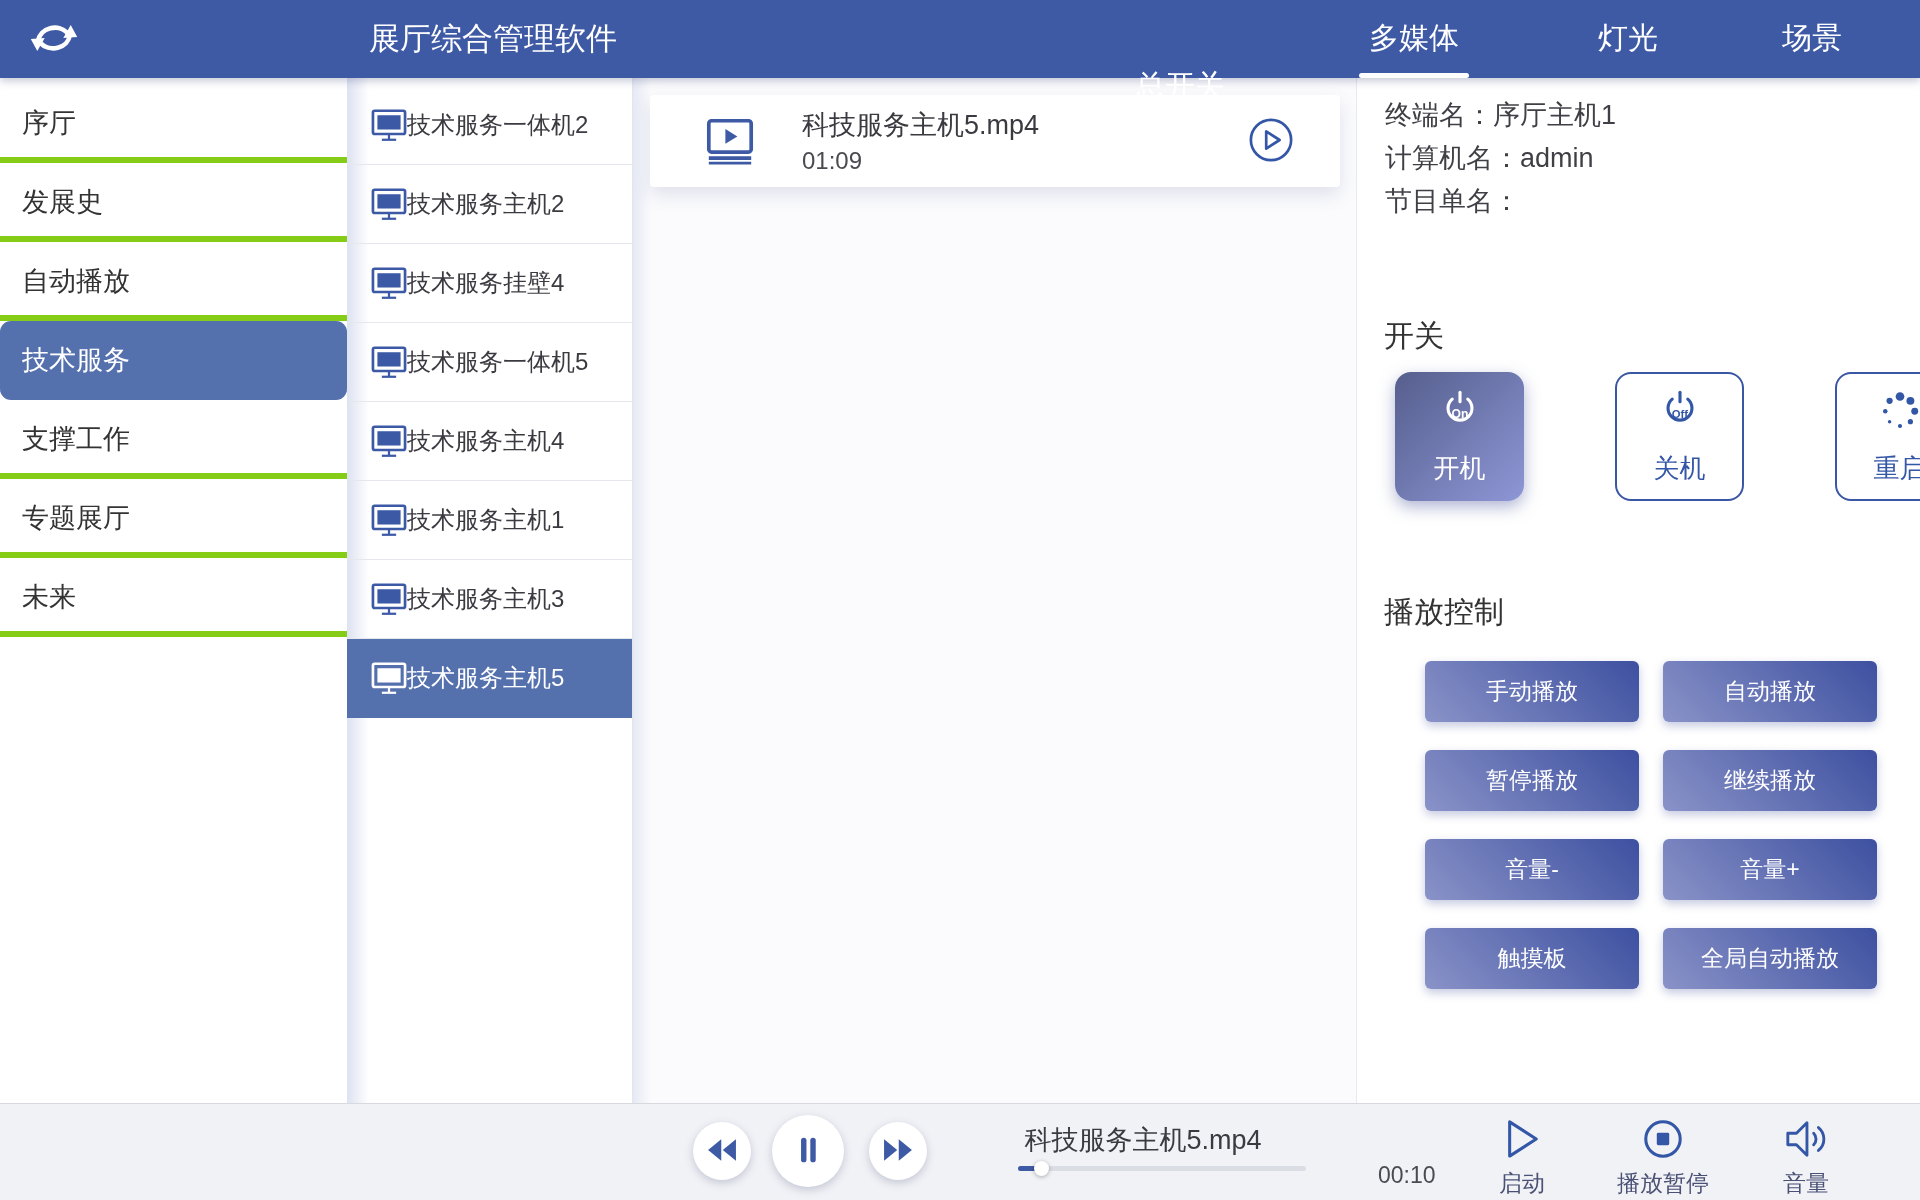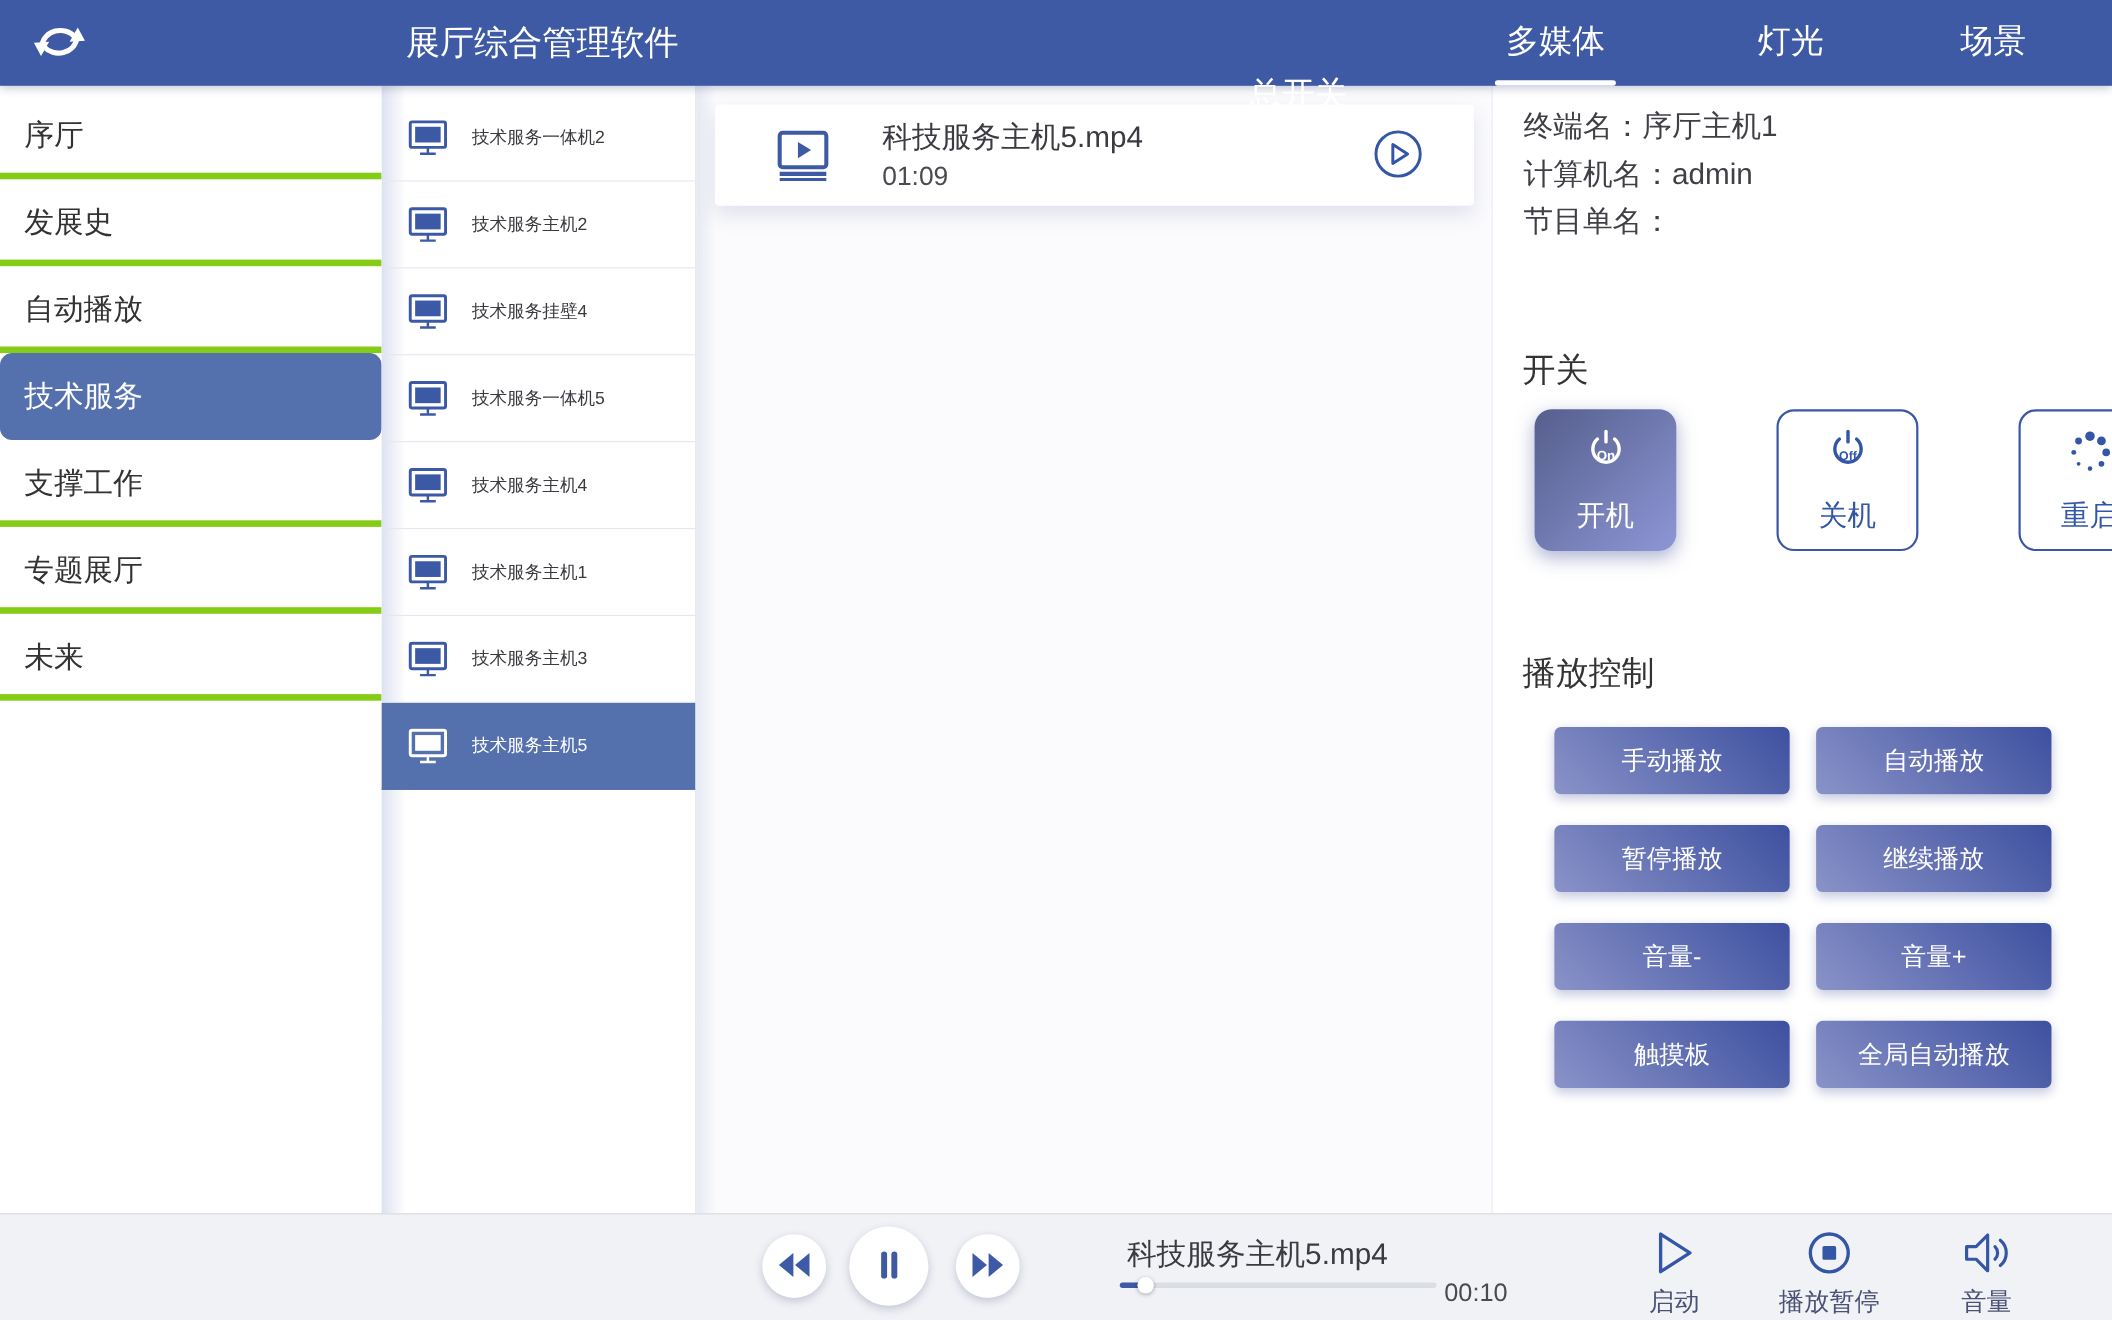--- a/index.html
+++ b/index.html
@@ -23,23 +23,23 @@
   .nav-item.active::after{content:"";position:absolute;left:7px;right:7px;bottom:0;height:5px;background:#fff;border-radius:3px;}
   
   .col{position:absolute;top:78px;height:1025px;background:#fff;}
   .sidebar{left:0;width:347px;padding-top:6px;box-sizing:border-box;}
   .side-item{height:79px;line-height:78px;padding-left:22px;font-size:27px;color:#333;
     border-bottom:6px solid #84cc16;cursor:pointer;box-sizing:border-box;}
   .side-item.selected{background:#5470ad;color:#fff;border-bottom-color:#5470ad;border-radius:11px;}
   .devcol{left:347px;width:286px;border-right:1px solid #e4e5ea;box-sizing:border-box;padding-top:8px;}
   .devcol::before{content:"";position:absolute;left:0;top:0;bottom:0;width:22px;
     background:linear-gradient(to right,#dde2f1,rgba(255,255,255,0));z-index:0;}
-  .dev-item{position:relative;z-index:1;height:79px;display:flex;align-items:center;gap:22px;
+  .dev-item{position:relative;z-index:1;height:79px;display:flex;align-items:center;
     padding-left:24px;border-bottom:1px solid #e6e7ec;cursor:pointer;box-sizing:border-box;
-    font-size:16px;color:#3a3a40;}
+    font-size:24px;color:#3a3a40;}
   .dev-item .icon{color:#3c59a6;display:flex;}
   .dev-item.selected{background:#5470ad;color:#fff;border-bottom-color:#5470ad;}
   .dev-item.selected .icon{color:#fff;}
   
   .mediacol{left:633px;width:723px;background:#fbfbfd;}
   .mediacol::before{content:"";position:absolute;left:0;top:0;bottom:0;width:18px;
     background:linear-gradient(to right,#e6e9f4,rgba(255,255,255,0));}
   .media-card{position:absolute;left:17px;top:17px;width:690px;height:92px;background:#fff;
     border-radius:4px;box-shadow:0 8px 18px rgba(90,100,150,.16);display:flex;align-items:center;cursor:pointer;}
   .media-card .vicon{margin-left:56px;color:#3e5aa5;display:flex;}
@@ -56,39 +56,39 @@
   .h-playback{top:514px;}
   .power-row{position:absolute;left:38px;top:294px;display:flex;gap:91px;}
   .pwr-btn{width:129px;height:129px;border-radius:16px;box-sizing:border-box;cursor:pointer;
     display:flex;flex-direction:column;align-items:center;justify-content:center;gap:5px;
     background:#fff;border:2px solid #3a57a5;color:#3356a6;font-size:26px;
     font-family:inherit;}
   .pwr-btn.selected{border:none;color:#fff;
     background:linear-gradient(135deg,#555e8c 0%,#8e97d6 100%);
     box-shadow:0 6px 16px rgba(100,110,170,.5);}
   .pwr-label{font-size:26px;}
-  .pb-grid{position:absolute;left:56px;top:583px;display:grid;
+  .pb-grid{position:absolute;left:68px;top:583px;display:grid;
     grid-template-columns:214px 214px;grid-auto-rows:61px;column-gap:24px;row-gap:28px;}
   .pb-btn{border:none;border-radius:6px;color:#fff;font-size:23px;cursor:pointer;font-family:inherit;
     background:linear-gradient(45deg,#8a93c8 0%,#3d50a0 100%);
     box-shadow:0 4px 10px rgba(110,120,175,.4);}
   
   .bottombar{position:absolute;left:0;top:1103px;width:1920px;height:97px;
     background:#f1f2f6;border-top:1px solid #d8d9df;box-sizing:border-box;z-index:5;}
   .circ-btn{position:absolute;border:none;border-radius:50%;background:#fff;cursor:pointer;
     box-shadow:0 3px 8px rgba(60,70,110,.25);display:flex;align-items:center;justify-content:center;color:#3e5aa5;padding:0;}
   .btn-rewind{left:693px;top:18px;width:58px;height:58px;}
   .btn-pause{left:772px;top:11px;width:72px;height:72px;}
   .btn-ff{left:869px;top:18px;width:58px;height:58px;}
   .player-name{position:absolute;left:1018px;top:18px;width:250px;text-align:center;font-size:27px;color:#3a3a40;}
   .progress{position:absolute;left:1018px;top:62px;width:288px;height:5px;border-radius:3px;background:#dbdde5;cursor:pointer;}
   .progress-fill{position:absolute;left:0;top:0;height:5px;border-radius:3px;background:#3e5aa5;}
   .progress-thumb{position:absolute;top:-5px;width:15px;height:15px;border-radius:50%;background:#fff;
     box-shadow:0 1px 4px rgba(0,0,0,.3);transform:translateX(-7px);cursor:pointer;}
-  .elapsed{position:absolute;left:1313px;top:58px;font-size:23px;color:#4a4a50;}
+  .elapsed{position:absolute;left:1378px;top:58px;font-size:23px;color:#4a4a50;}
   .action{position:absolute;top:12px;width:120px;display:flex;flex-direction:column;align-items:center;gap:4px;
     background:transparent;border:none;cursor:pointer;color:#3456a6;font-family:inherit;}
   .act-start{left:1462px;}
   .act-playpause{left:1603px;}
   .act-volume{left:1746px;}
   .action .lbl{font-size:23px;color:#4b5175;}
 </style>
 </head>
 <body>
 

